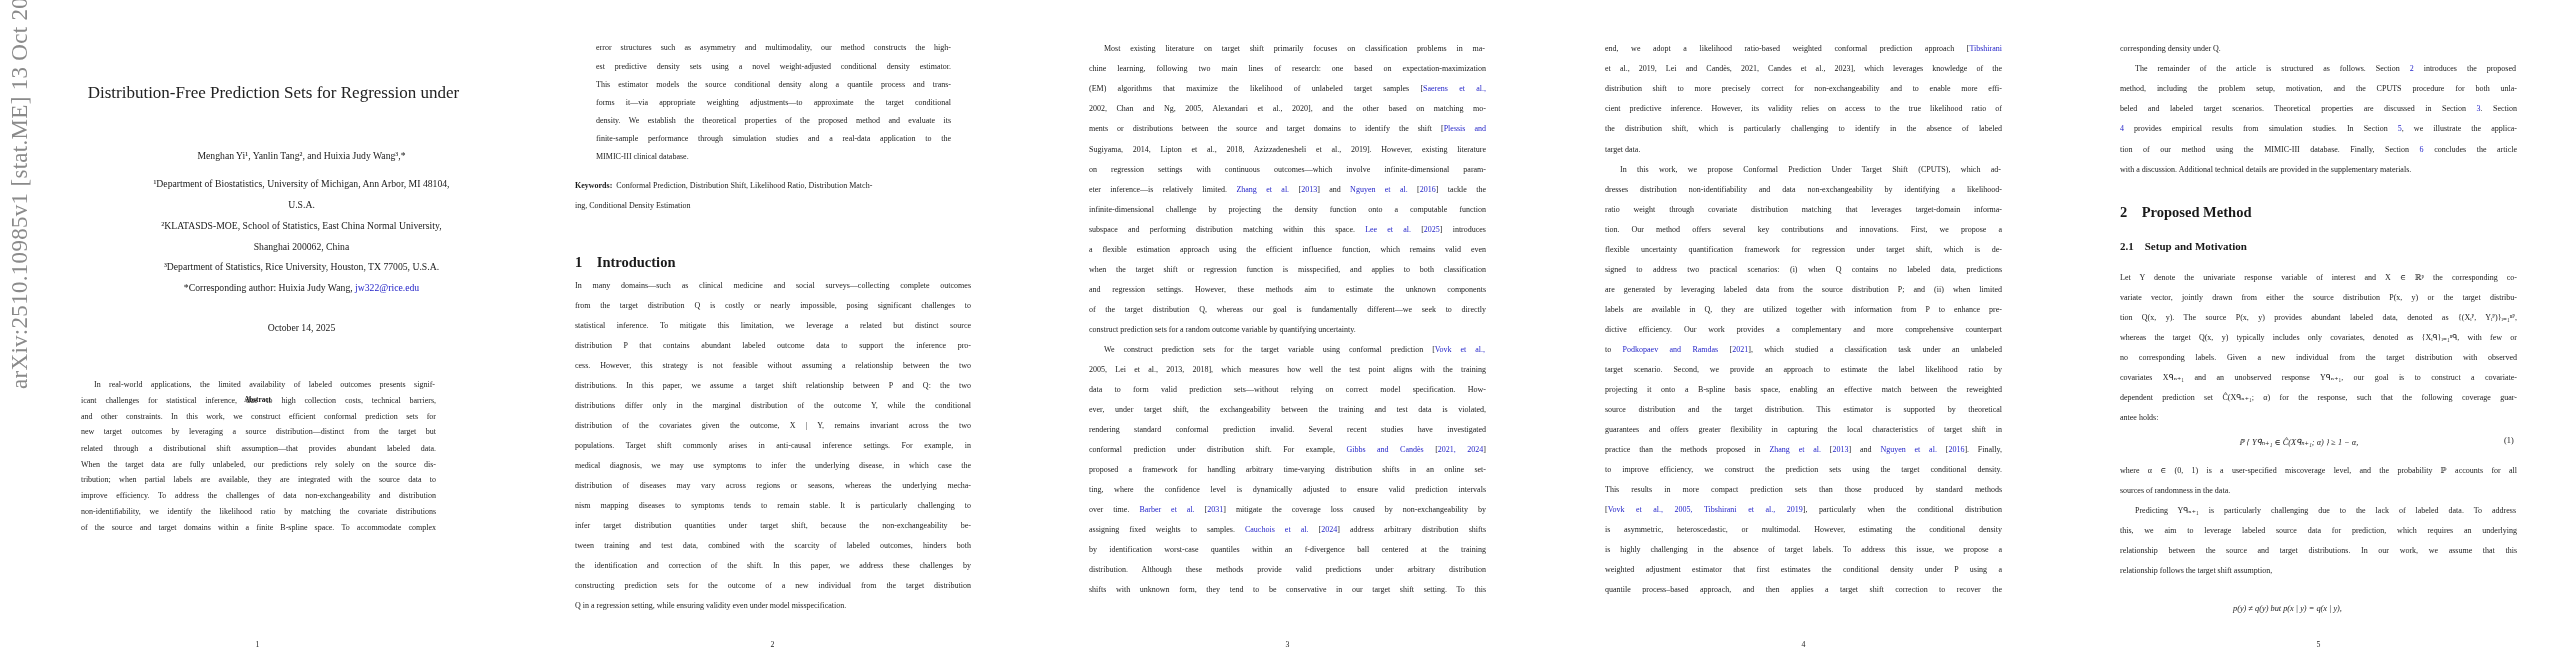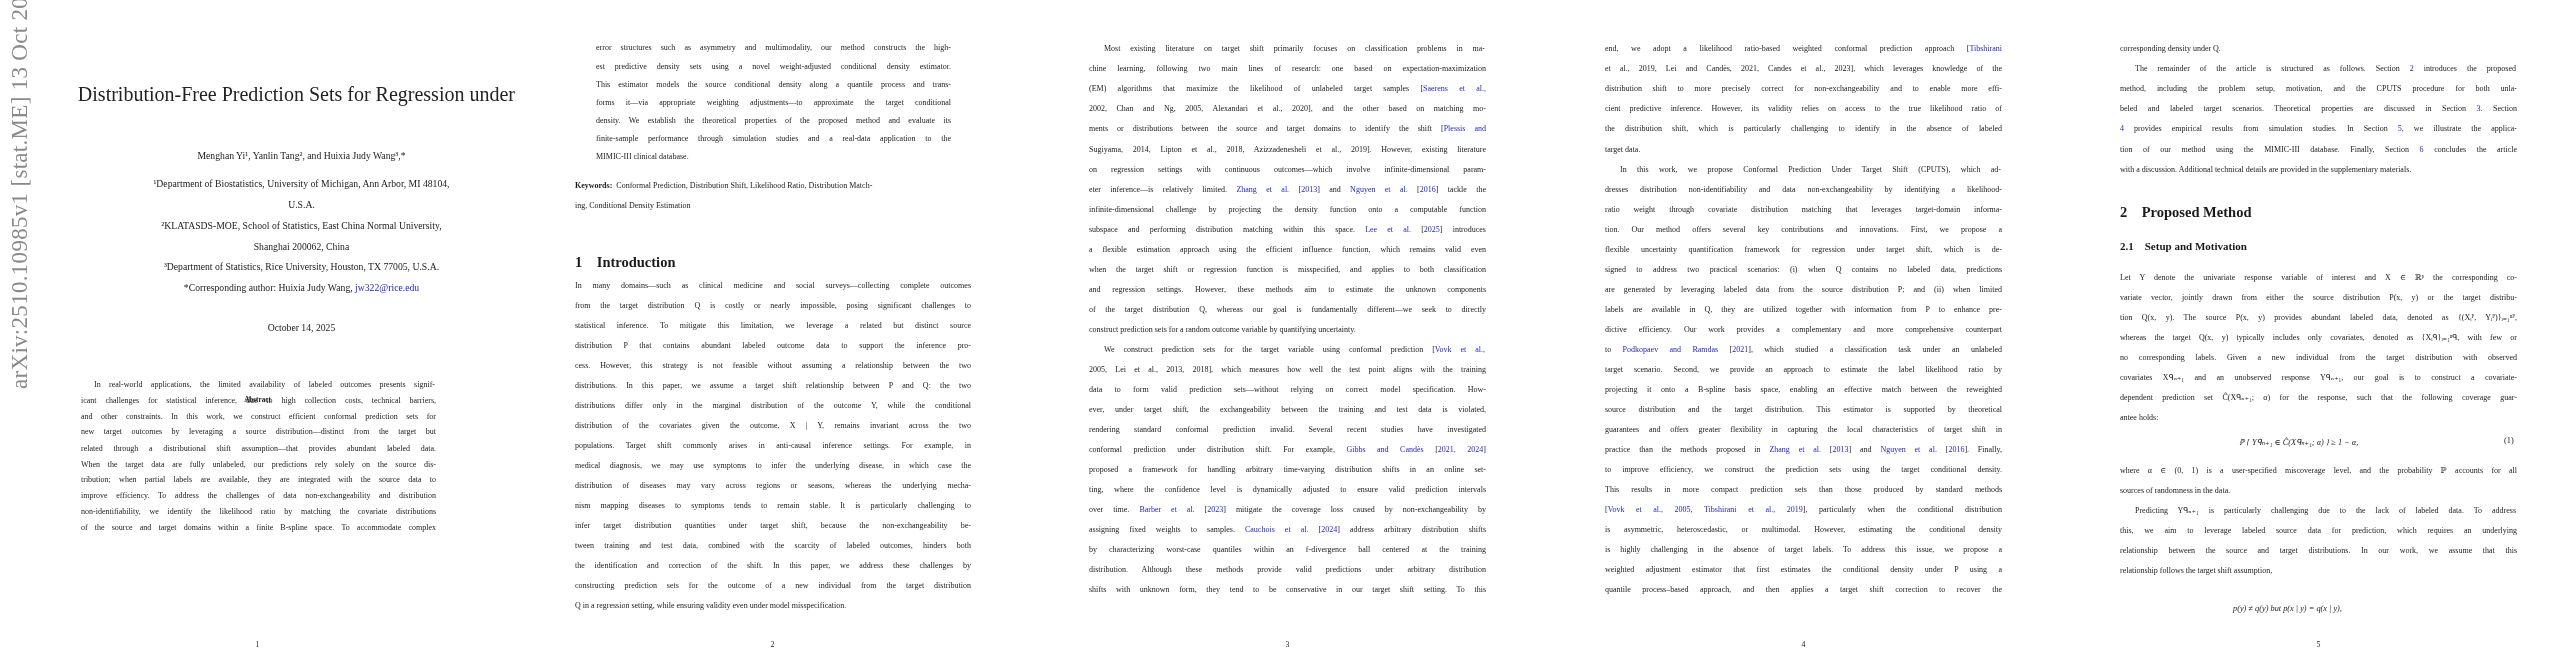--- a/index.html
+++ b/index.html
@@ -2,21 +2,21 @@
 <html style="font-size:9px"><head>
 <meta charset="utf-8">
 <style>
   html, body { margin:0; padding:0; background:#ffffff; }
   body { width:2576px; height:667px; overflow:hidden; position:relative;
          font-family:"Liberation Serif","DejaVu Serif",serif; color:#1a1a1a; }
   .page { position:absolute; top:0; width:515px; height:667px; background:#fff; }
   .arxiv-stamp { position:absolute; left:6.7px; top:389px; transform-origin:0 0;
          transform:rotate(-90deg); white-space:nowrap; font-size:23px; color:#8a8a8a;
          font-family:"Liberation Serif",serif; letter-spacing:0.3px; }
-  .title { position:absolute; left:0; width:515px; text-align:right; font-size:20px; color:#222; }
+  .title { position:absolute; left:0; width:515px; text-align:center; font-size:17px; color:#222;padding-left:16px; }
   .center { position:absolute; left:0; width:515px; text-align:center; font-size:9.7px;padding-left:44px; }
   .abstract-head { position:absolute; left:0; width:515px; text-align:center; font-size:7.2px; font-weight:bold; }
   .line { position:absolute; white-space:nowrap; font-size:8px; line-height:10.6px; text-align:justify; text-align-last:justify; }
   .line.last { text-align-last:left; }
   .sec { position:absolute; font-weight:bold; font-size:14.5px; white-space:nowrap; }
   .subsec { position:absolute; font-weight:bold; font-size:11px; white-space:nowrap; }
   .kw { position:absolute; white-space:nowrap; font-size:8px; }
   .pnum { position:absolute; left:0; width:515px; text-align:center; font-size:7.8px; top:640px; }
   .eq { position:absolute; white-space:nowrap; font-size:8.3px; font-style:italic; }
   .eqnum { position:absolute; white-space:nowrap; font-size:8.3px; }
@@ -124,23 +124,23 @@
   </div>
   <div>
     <div class="line" style="left:74px;width:381px;top:345px;">We construct prediction sets for the target variable using conformal prediction [<span style="color:#2424c8">Vovk et al.,</span></div>
     <div class="line" style="left:59px;width:397px;top:365px;">2005, Lei et al., 2013, 2018], which measures how well the test point aligns with the training</div>
     <div class="line" style="left:59px;width:397px;top:385px;">data to form valid prediction sets—without relying on correct model specification. How-</div>
     <div class="line" style="left:59px;width:397px;top:405px;">ever, under target shift, the exchangeability between the training and test data is violated,</div>
     <div class="line" style="left:59px;width:397px;top:425px;">rendering standard conformal prediction invalid. Several recent studies have investigated</div>
     <div class="line" style="left:59px;width:397px;top:445px;">conformal prediction under distribution shift. For example, <span style="color:#2424c8">Gibbs and Candès</span> [<span style="color:#2424c8">2021, 2024</span>]</div>
     <div class="line" style="left:59px;width:397px;top:465px;">proposed a framework for handling arbitrary time-varying distribution shifts in an online set-</div>
     <div class="line" style="left:59px;width:397px;top:485px;">ting, where the confidence level is dynamically adjusted to ensure valid prediction intervals</div>
-    <div class="line" style="left:59px;width:397px;top:505px;">over time. <span style="color:#2424c8">Barber et al.</span> [<span style="color:#2424c8">2023</span>] mitigate the coverage loss caused by non-exchangeability by</div>
+    <div class="line" style="left:59px;width:397px;top:505px;">over time. <span style="color:#2424c8">Barber et al.</span> [<span style="color:#2424c8">2031</span>] mitigate the coverage loss caused by non-exchangeability by</div>
     <div class="line" style="left:59px;width:397px;top:525px;">assigning fixed weights to samples. <span style="color:#2424c8">Cauchois et al.</span> [<span style="color:#2424c8">2024</span>] address arbitrary distribution shifts</div>
-    <div class="line" style="left:59px;width:397px;top:545px;">by characterizing worst-case quantiles within an f-divergence ball centered at the training</div>
+    <div class="line" style="left:59px;width:397px;top:545px;">by identification worst-case quantiles within an f-divergence ball centered at the training</div>
     <div class="line" style="left:59px;width:397px;top:565px;">distribution. Although these methods provide valid predictions under arbitrary distribution</div>
     <div class="line" style="left:59px;width:397px;top:585px;">shifts with unknown form, they tend to be conservative in our target shift setting. To this</div>
   </div>
   <div class="pnum">3</div>
 </div>
 
 <div class="page" style="left:1546px;">
   <div>
     <div class="line" style="left:59px;width:397px;top:44px;">end, we adopt a likelihood ratio-based weighted conformal prediction approach [<span style="color:#2424c8">Tibshirani</span></div>
     <div class="line" style="left:59px;width:397px;top:64px;">et al., 2019, Lei and Candès, 2021, Candes et al., 2023], which leverages knowledge of the</div>

